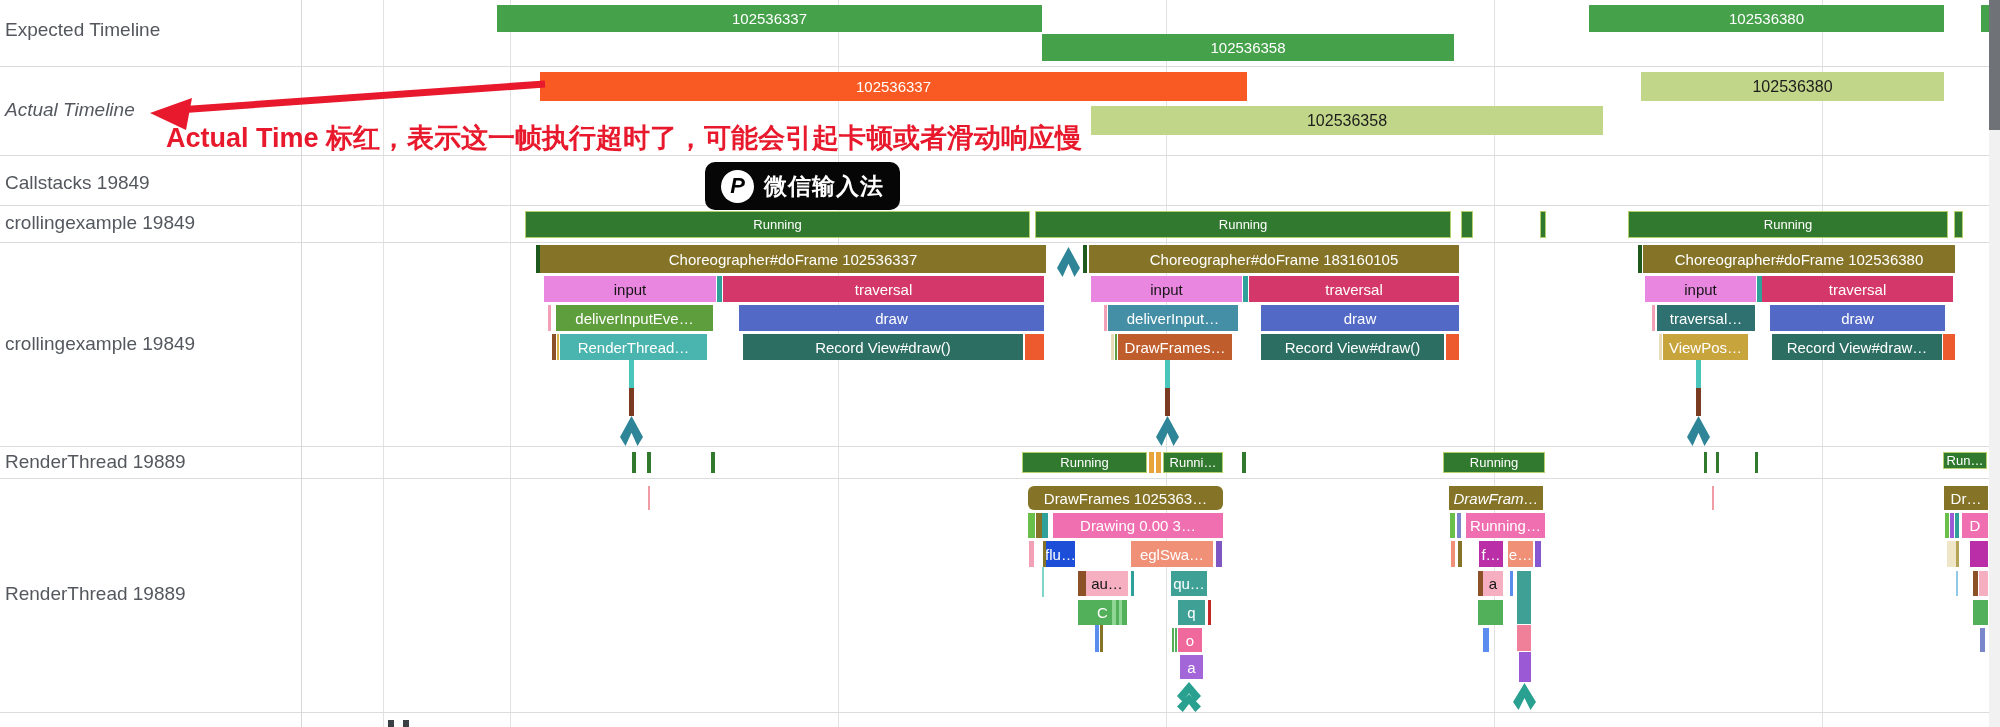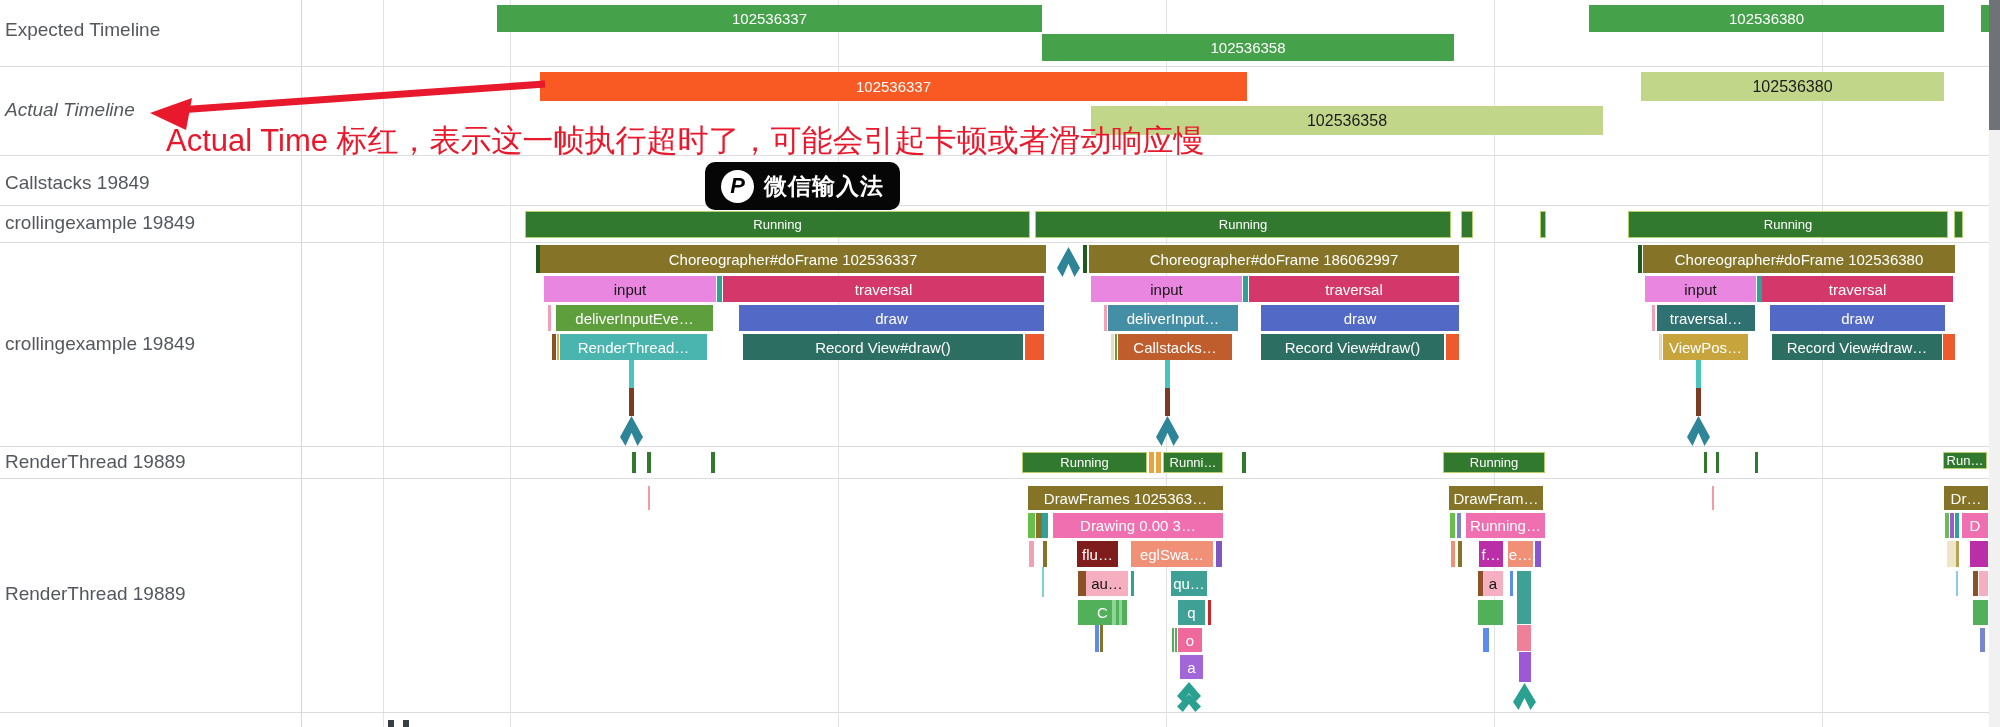--- a/index.html
+++ b/index.html
@@ -6,21 +6,21 @@
   #app{position:relative;width:2000px;height:727px;overflow:hidden;background:#fff;
        font-family:"Liberation Sans","DejaVu Sans",sans-serif;}
   .gridline{position:absolute;top:0;bottom:0;width:1px;background:#e2e2e2;}
   .rowline{position:absolute;left:0;right:0;height:1px;background:#dadce0;}
   .panel-divider{position:absolute;top:0;bottom:0;width:1px;background:#d7d7d7;}
   .track-label{position:absolute;left:5px;font-size:19px;color:#54585e;white-space:nowrap;
        transform:translateY(-50%);}
   .bar{position:absolute;display:flex;align-items:center;justify-content:center;
        font-size:15px;color:#fff;overflow:hidden;white-space:nowrap;box-sizing:border-box;}
   .chev{position:absolute;clip-path:polygon(50% 0,100% 70%,76% 100%,50% 56%,24% 100%,0 70%);}
-  .annotation-text{position:absolute;font-size:31px;color:#e8192c;white-space:nowrap;}
+  .annotation-text{position:absolute;font-size:27px;color:#e8192c;white-space:nowrap;font-weight:bold;}
   .arrow-svg{position:absolute;left:0;top:0;pointer-events:none;}
   #ime-pill{position:absolute;background:#060606;border-radius:10px;display:flex;
        align-items:center;gap:10px;padding:0 16px;color:#fff;}
   #ime-pill .circ{width:33px;height:33px;border-radius:50%;background:#fff;color:#000;
        display:flex;align-items:center;justify-content:center;font-weight:bold;font-size:22px;
        font-style:italic;}
   #ime-pill .txt{font-size:23px;font-weight:bold;letter-spacing:1px;}
   #scroll-track{position:absolute;top:0;bottom:0;background:#f1f1f1;}
   #scroll-thumb{position:absolute;background:#6f7377;}
   .dot{position:absolute;background:#3a3f44;}
@@ -83,30 +83,30 @@
       <div class="bar" style="left: 552px; top: 334px; width: 4px; height: 26px; background: rgb(140, 81, 39);"></div>
       <div class="bar" style="left: 557px; top: 334px; width: 2px; height: 26px; background: rgb(217, 182, 74);"></div>
       <div class="bar" style="left: 560px; top: 334px; width: 147px; height: 26px; background: rgb(74, 181, 175);">RenderThread…</div>
       <div class="bar" style="left: 743px; top: 334px; width: 280px; height: 26px; background: rgb(45, 110, 99);">Record View#draw()</div>
       <div class="bar" style="left: 1025px; top: 334px; width: 19px; height: 26px; background: rgb(237, 90, 45);"></div>
       <div class="bar" style="left: 629px; top: 360px; width: 5px; height: 28px; background: rgb(73, 197, 188);"></div>
       <div class="bar" style="left: 629px; top: 388px; width: 5px; height: 28px; background: rgb(122, 59, 32);"></div>
       <div class="bar chev" style="left: 620px; top: 416px; width: 23px; height: 30px; background: rgb(46, 133, 152);"></div>
       <div class="bar chev" style="left: 1057px; top: 247px; width: 23px; height: 30px; background: rgb(46, 133, 152);"></div>
       <div class="bar" style="left: 1083px; top: 245px; width: 4px; height: 28px; background: rgb(30, 90, 30);"></div>
-      <div class="bar" style="left: 1089px; top: 245px; width: 370px; height: 28px; background: rgb(133, 116, 40);">Choreographer#doFrame 186062997</div>
+      <div class="bar" style="left: 1089px; top: 245px; width: 370px; height: 28px; background: rgb(133, 116, 40);">Choreographer#doFrame 183160105</div>
       <div class="bar" style="left: 1091px; top: 276px; width: 151px; height: 26px; background: rgb(233, 134, 224); color: rgb(21, 21, 21);">input</div>
       <div class="bar" style="left: 1243px; top: 276px; width: 5px; height: 26px; background: rgb(47, 161, 154);"></div>
       <div class="bar" style="left: 1249px; top: 276px; width: 210px; height: 26px; background: rgb(212, 56, 107);">traversal</div>
       <div class="bar" style="left: 1104px; top: 305px; width: 3px; height: 26px; background: rgb(242, 160, 181);"></div>
       <div class="bar" style="left: 1108px; top: 305px; width: 130px; height: 26px; background: rgb(69, 143, 166);">deliverInput…</div>
       <div class="bar" style="left: 1261px; top: 305px; width: 198px; height: 26px; background: rgb(82, 105, 197);">draw</div>
       <div class="bar" style="left: 1111px; top: 334px; width: 3px; height: 26px; background: rgb(233, 221, 185);"></div>
       <div class="bar" style="left: 1115px; top: 334px; width: 2px; height: 26px; background: rgb(95, 158, 61);"></div>
-      <div class="bar" style="left: 1118px; top: 334px; width: 114px; height: 26px; background: rgb(192, 93, 44);">Callstacks…</div>
+      <div class="bar" style="left: 1118px; top: 334px; width: 114px; height: 26px; background: rgb(192, 93, 44);">DrawFrames…</div>
       <div class="bar" style="left: 1261px; top: 334px; width: 183px; height: 26px; background: rgb(45, 110, 99);">Record View#draw()</div>
       <div class="bar" style="left: 1446px; top: 334px; width: 13px; height: 26px; background: rgb(237, 90, 45);"></div>
       <div class="bar" style="left: 1165px; top: 360px; width: 5px; height: 28px; background: rgb(73, 197, 188);"></div>
       <div class="bar" style="left: 1165px; top: 388px; width: 5px; height: 28px; background: rgb(122, 59, 32);"></div>
       <div class="bar chev" style="left: 1156px; top: 416px; width: 23px; height: 30px; background: rgb(46, 133, 152);"></div>
       <div class="bar" style="left: 1638px; top: 245px; width: 4px; height: 28px; background: rgb(30, 90, 30);"></div>
       <div class="bar" style="left: 1643px; top: 245px; width: 312px; height: 28px; background: rgb(133, 116, 40);">Choreographer#doFrame 102536380</div>
       <div class="bar" style="left: 1645px; top: 276px; width: 111px; height: 26px; background: rgb(233, 134, 224); color: rgb(21, 21, 21);">input</div>
       <div class="bar" style="left: 1757px; top: 276px; width: 5px; height: 26px; background: rgb(47, 161, 154);"></div>
       <div class="bar" style="left: 1762px; top: 276px; width: 191px; height: 26px; background: rgb(212, 56, 107);">traversal</div>
@@ -128,49 +128,49 @@
       <div class="bar" style="left: 1156px; top: 452px; width: 5px; height: 21px; background: rgb(232, 163, 59);"></div>
       <div class="bar" style="left: 1163px; top: 452px; width: 60px; height: 21px; background: rgb(49, 121, 47); border: 1.5px solid rgb(181, 207, 107); font-size: 13px;">Runni…</div>
       <div class="bar" style="left: 1242px; top: 452px; width: 4px; height: 21px; background: rgb(49, 121, 47);"></div>
       <div class="bar" style="left: 1443px; top: 452px; width: 102px; height: 21px; background: rgb(49, 121, 47); border: 1.5px solid rgb(181, 207, 107); font-size: 13px;">Running</div>
       <div class="bar" style="left: 1704px; top: 452px; width: 3px; height: 21px; background: rgb(49, 121, 47);"></div>
       <div class="bar" style="left: 1716px; top: 452px; width: 3px; height: 21px; background: rgb(49, 121, 47);"></div>
       <div class="bar" style="left: 1755px; top: 452px; width: 3px; height: 21px; background: rgb(49, 121, 47);"></div>
       <div class="bar" style="left: 1943px; top: 452px; width: 44px; height: 17px; background: rgb(49, 121, 47); border: 1.5px solid rgb(181, 207, 107); font-size: 13px;">Run…</div>
       <div class="bar" style="left: 648px; top: 486px; width: 2px; height: 24px; background: rgb(240, 156, 165);"></div>
       <div class="bar" style="left: 1712px; top: 486px; width: 2px; height: 24px; background: rgb(240, 156, 165);"></div>
-      <div class="bar" style="left: 1028px; top: 486px; width: 195px; height: 24px; background: rgb(133, 116, 40);">DrawFrames 1025363…</div>
+      <div class="bar" style="left: 1028px; top: 486px; width: 195px; height: 24px; background: rgb(133, 116, 40); border-radius: 6px;">DrawFrames 1025363…</div>
       <div class="bar" style="left: 1028px; top: 513px; width: 7px; height: 25px; background: rgb(106, 191, 75);"></div>
       <div class="bar" style="left: 1036px; top: 513px; width: 6px; height: 25px; background: rgb(133, 116, 40);"></div>
       <div class="bar" style="left: 1042px; top: 513px; width: 6px; height: 25px; background: rgb(47, 161, 154);"></div>
       <div class="bar" style="left: 1053px; top: 513px; width: 170px; height: 25px; background: rgb(240, 111, 176);">Drawing  0.00 3…</div>
       <div class="bar" style="left: 1029px; top: 541px; width: 5px; height: 26px; background: rgb(242, 160, 181);"></div>
       <div class="bar" style="left: 1043px; top: 541px; width: 4px; height: 26px; background: rgb(133, 116, 40);"></div>
-      <div class="bar" style="left: 1077px; top: 541px; width: 41px; height: 26px; background: #7f1d1d;">flu…</div>
+      <div class="bar" style="left: 1046px; top: 541px; width: 29px; height: 26px; background: #1d4ed8;">flu…</div>
       <div class="bar" style="left: 1131px; top: 541px; width: 82px; height: 26px; background: rgb(240, 144, 119);">eglSwa…</div>
       <div class="bar" style="left: 1216px; top: 541px; width: 6px; height: 26px; background: rgb(126, 87, 194);"></div>
       <div class="bar" style="left: 1078px; top: 571px; width: 8px; height: 25px; background: rgb(140, 81, 39);"></div>
       <div class="bar" style="left: 1086px; top: 571px; width: 42px; height: 25px; background: rgb(245, 175, 192); color: rgb(21, 21, 21);">au…</div>
       <div class="bar" style="left: 1131px; top: 571px; width: 3px; height: 25px; background: rgb(47, 161, 154);"></div>
       <div class="bar" style="left: 1171px; top: 571px; width: 36px; height: 25px; background: rgb(63, 160, 150);">qu…</div>
       <div class="bar" style="left: 1078px; top: 600px; width: 49px; height: 25px; background: rgb(82, 176, 90);">C</div>
       <div class="bar" style="left: 1112px; top: 600px; width: 4px; height: 25px; background: rgb(143, 214, 148);"></div>
       <div class="bar" style="left: 1119px; top: 600px; width: 3px; height: 25px; background: rgb(143, 214, 148);"></div>
       <div class="bar" style="left: 1178px; top: 600px; width: 27px; height: 25px; background: rgb(63, 160, 150);">q</div>
       <div class="bar" style="left: 1208px; top: 600px; width: 3px; height: 25px; background: rgb(198, 40, 40);"></div>
       <div class="bar" style="left: 1172px; top: 628px; width: 2px; height: 24px; background: rgb(82, 176, 90);"></div>
       <div class="bar" style="left: 1175px; top: 628px; width: 2px; height: 24px; background: rgb(82, 176, 90);"></div>
       <div class="bar" style="left: 1178px; top: 628px; width: 24px; height: 24px; background: rgb(240, 105, 156);">o</div>
       <div class="bar" style="left: 1180px; top: 655px; width: 23px; height: 24px; background: rgb(162, 102, 216);">a</div>
       <div class="bar" style="left: 1042px; top: 567px; width: 2px; height: 30px; background: rgb(127, 212, 204);"></div>
       <div class="bar" style="left: 1095px; top: 625px; width: 4px; height: 27px; background: rgb(91, 141, 239);"></div>
       <div class="bar" style="left: 1100px; top: 625px; width: 3px; height: 27px; background: rgb(133, 116, 40);"></div>
       <div class="bar chev" style="left: 1177px; top: 682px; width: 24px; height: 20px; background: rgb(42, 161, 144);"></div>
       <div class="bar chev" style="left: 1177px; top: 694px; width: 24px; height: 18px; background: rgb(42, 161, 144);"></div>
-      <div class="bar" style="left: 1449px; top: 486px; width: 94px; height: 24px; background: rgb(133, 116, 40);">DrawFram…</div>
+      <div class="bar" style="left: 1449px; top: 486px; width: 94px; height: 24px; background: rgb(133, 116, 40); font-style: italic;">DrawFram…</div>
       <div class="bar" style="left: 1450px; top: 513px; width: 5px; height: 25px; background: rgb(106, 191, 75);"></div>
       <div class="bar" style="left: 1457px; top: 513px; width: 4px; height: 25px; background: rgb(121, 134, 203);"></div>
       <div class="bar" style="left: 1466px; top: 513px; width: 79px; height: 25px; background: rgb(240, 111, 176);">Running…</div>
       <div class="bar" style="left: 1451px; top: 541px; width: 4px; height: 26px; background: rgb(240, 144, 119);"></div>
       <div class="bar" style="left: 1458px; top: 541px; width: 4px; height: 26px; background: rgb(133, 116, 40);"></div>
       <div class="bar" style="left: 1479px; top: 541px; width: 24px; height: 26px; background: rgb(186, 47, 168);">f…</div>
       <div class="bar" style="left: 1508px; top: 541px; width: 25px; height: 26px; background: rgb(240, 144, 119);">e…</div>
       <div class="bar" style="left: 1535px; top: 541px; width: 6px; height: 26px; background: rgb(134, 87, 208);"></div>
       <div class="bar" style="left: 1478px; top: 571px; width: 5px; height: 25px; background: rgb(140, 81, 39);"></div>
       <div class="bar" style="left: 1483px; top: 571px; width: 20px; height: 25px; background: rgb(245, 175, 192); color: rgb(21, 21, 21);">a</div>

